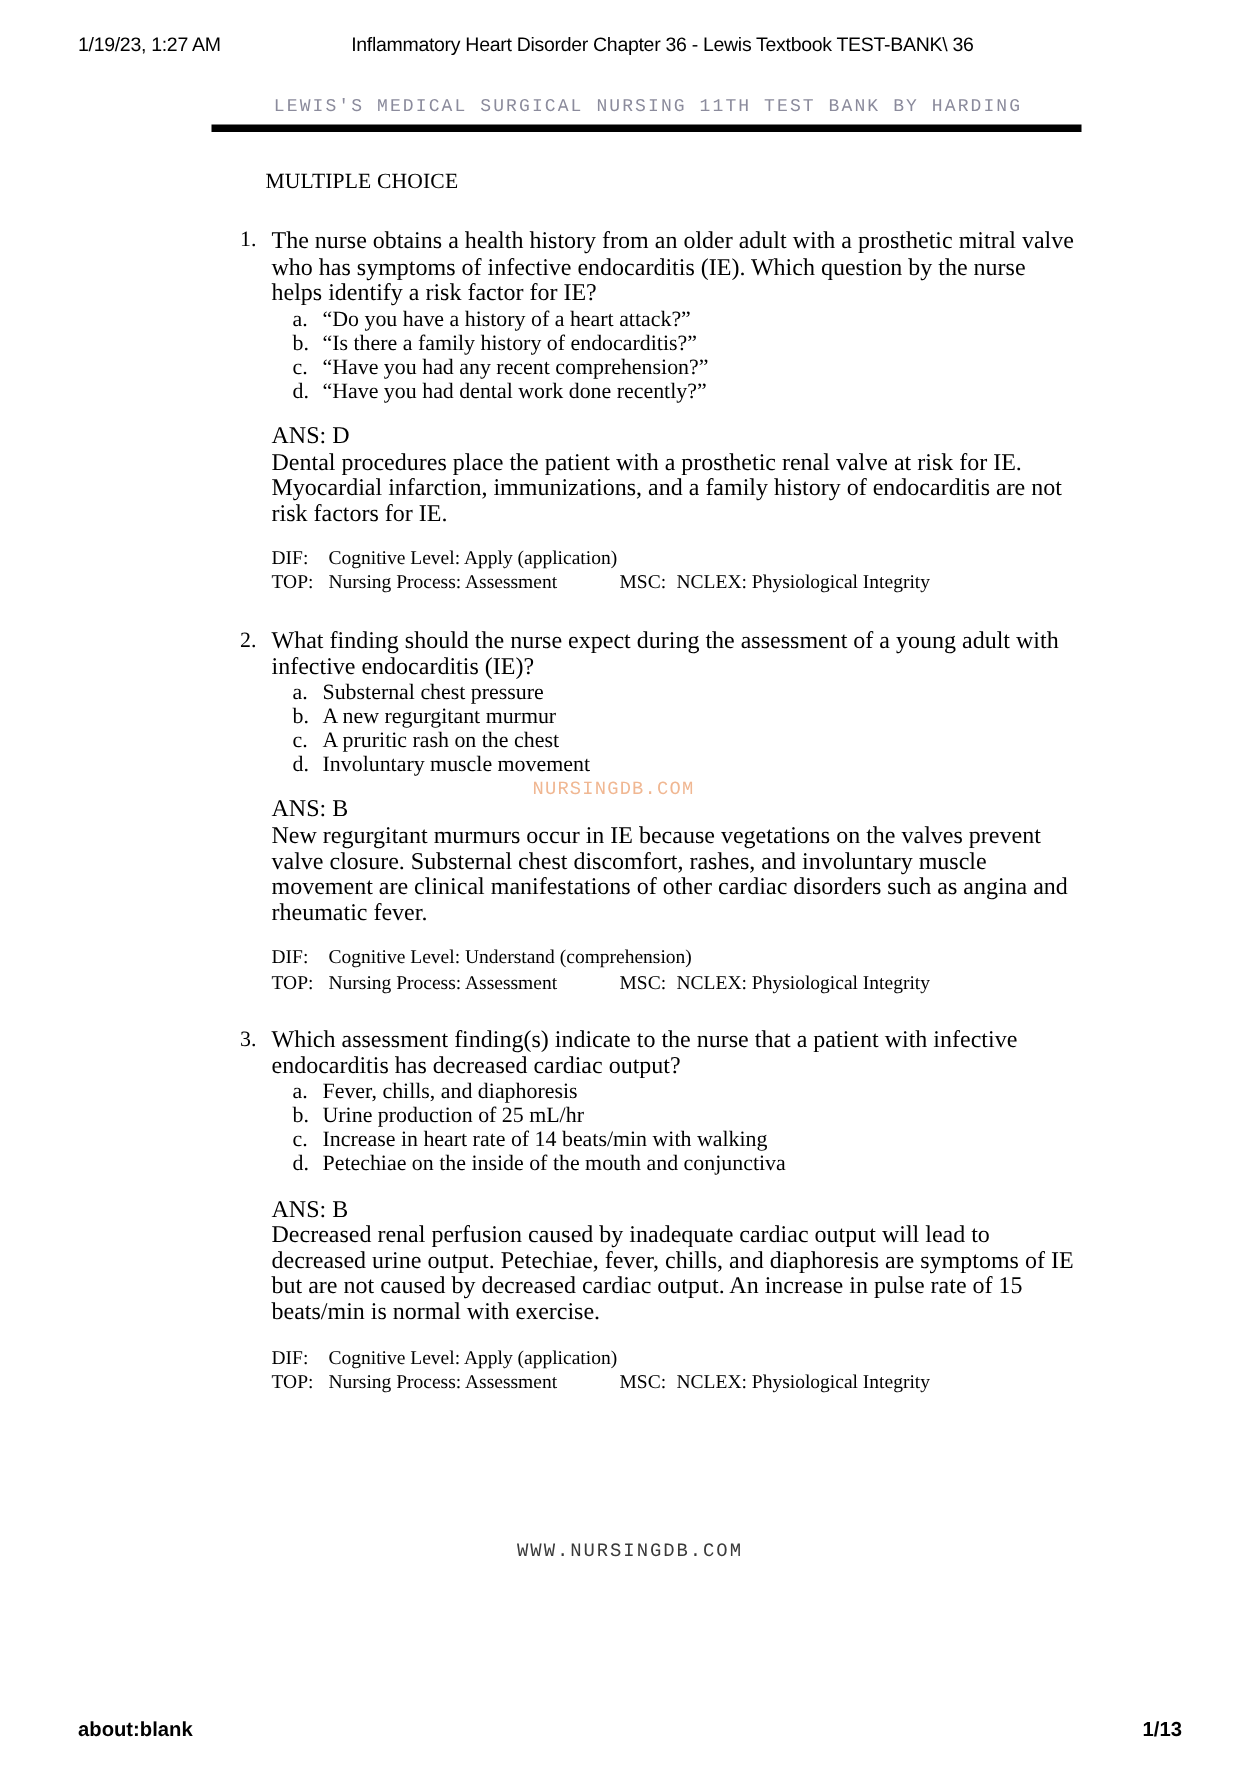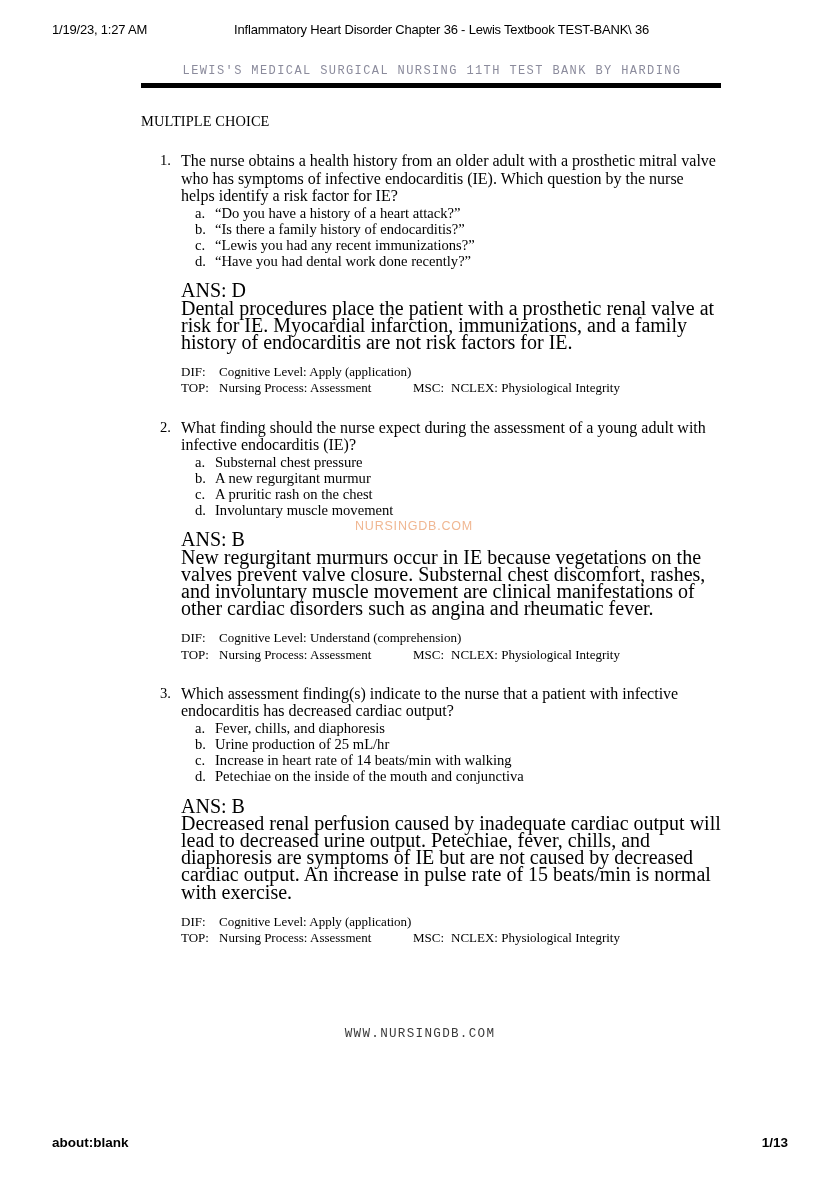--- a/index.html
+++ b/index.html
@@ -43,21 +43,21 @@
     flex: 1 1 auto;
     text-align: center;
     margin-left: -40px;
     letter-spacing: -0.2px;
     white-space: nowrap;
   }
 
   
   .print-footer {
     position: absolute;
-    bottom: 38px;
+    bottom: 28px;
     left: 52px;
     right: 52px;
     height: 20px;
     font-family: "Liberation Sans", "DejaVu Sans", sans-serif;
     font-weight: bold;
     font-size: 13.5px;
     color: #000;
     display: flex;
     justify-content: space-between;
     align-items: center;
@@ -95,20 +95,21 @@
     width: 580px;
     height: 5px;
     background: #000000;
   }
 
   .section-label {
     margin-top: 25px;
     font-size: 14.4px;
     line-height: 17px;
     letter-spacing: 0.1px;
+    margin-left: 36px;
   }
 
   
   .question-block {
     margin-top: 22px;
     position: relative;
   }
   .q-row {
     display: flex;
     align-items: flex-start;
@@ -144,21 +145,21 @@
     width: 13px;
   }
   .opt-text {
     flex: 1 1 auto;
     padding-left: 7px;
   }
 
   .answer {
     margin-top: 13px;
     padding-left: 40px;
-    font-size: 20px;
+    font-size: 16px;
     line-height: 17.2px;
   }
   .ans-line { margin: 0; }
   .rationale {
     margin: 0;
     text-align: left;
   }
 
   .meta {
     margin-top: 13px;
@@ -184,21 +185,21 @@
   .meta-label2 {
     flex: 0 0 38px;
     width: 38px;
   }
 
   
   .watermark-inline {
     position: absolute;
     left: 355px;
     top: 519px;
-    font-family: Liberation Sans, sans-serif;
+    font-family: Liberation Mono, monospace;
     font-size: 12.5px;
     letter-spacing: 0.8px;
     color: #f0b792;
     white-space: nowrap;
     pointer-events: none;
   }
 
   .watermark-bottom {
     position: absolute;
     left: 0;
@@ -239,21 +240,21 @@
         <div class="option">
           <span class="opt-letter">a.</span>
           <span class="opt-text">“Do you have a history of a heart attack?”</span>
         </div>
         <div class="option">
           <span class="opt-letter">b.</span>
           <span class="opt-text">“Is there a family history of endocarditis?”</span>
         </div>
         <div class="option">
           <span class="opt-letter">c.</span>
-          <span class="opt-text">“Lewis you had any recent immunizations?”</span>
+          <span class="opt-text">“Have you had any recent comprehension?”</span>
         </div>
         <div class="option">
           <span class="opt-letter">d.</span>
           <span class="opt-text">“Have you had dental work done recently?”</span>
         </div>
       </div>
       <div class="answer">
         <div class="ans-line">ANS:  D</div>
         <div class="rationale">Dental procedures place the patient with a prosthetic renal valve at risk for IE. Myocardial infarction, immunizations, and a family history of endocarditis are not risk factors for IE.</div>
       </div>

